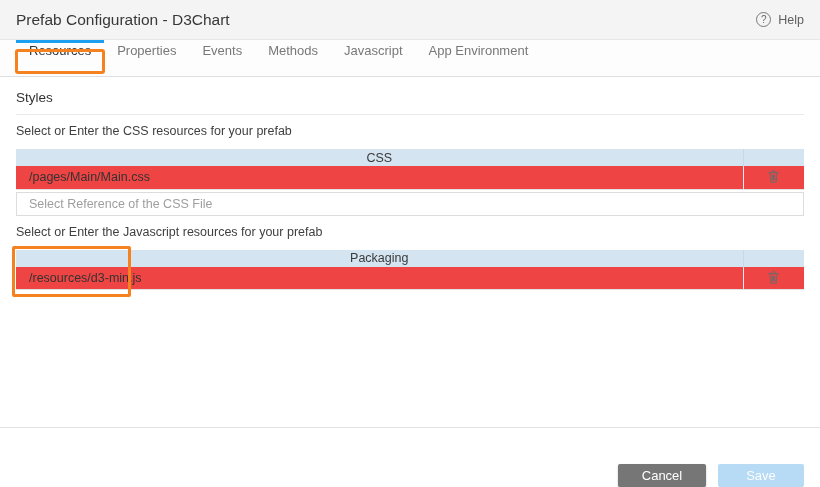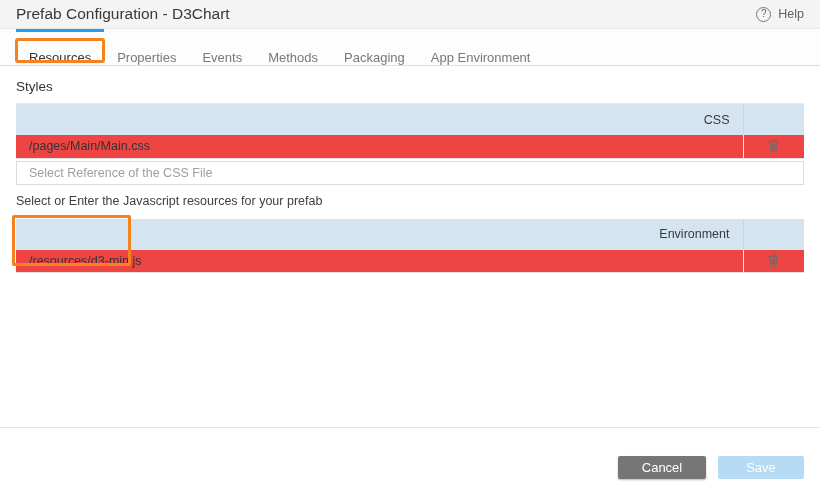--- a/index.html
+++ b/index.html
@@ -7,21 +7,21 @@
   body {
     font-family: "Liberation Sans", sans-serif;
     background: #ffffff;
     color: #333;
     position: relative;
     overflow: hidden;
   }
 
   
   .titlebar {
-    height: 29px;
+    height: 40px;
     background: #f4f4f4;
     border-bottom: 1px solid #e7e7e7;
     display: flex;
     align-items: center;
     justify-content: space-between;
     padding: 0 16px;
   }
   .title {
     font-size: 15.5px;
     color: #383838;
@@ -47,21 +47,21 @@
   
   .tabbar {
     height: 37px;
     background: #fdfdfd;
     border-bottom: 1px solid #dfdfdf;
     display: flex;
     padding-left: 16px;
   }
   .tab {
     display: flex;
-    align-items: flex-end;
+    align-items: flex-start;
     padding: 0 13px;
     font-size: 13px;
     color: #787878;
     border-top: 3px solid transparent;
     cursor: pointer;
     position: relative;
   }
   .tab.active {
     color: #333;
     border-top-color: #1b9ff0;
@@ -96,25 +96,25 @@
   }
 
   .table-wrap { position: relative; }
   .res-table {
     width: 100%;
     border-collapse: collapse;
     table-layout: fixed;
   }
   .res-table th {
     background: #d4e4f1;
-    height: 31px;
+    height: 17px;
     font-size: 12.5px;
     font-weight: 400;
     color: #3a3a3a;
-    text-align: right;
+    text-align: center;
     padding: 0 13px;
   }
   .res-table th.col-action { width: 61px; border-left: 1px solid #c6d9e9; }
   .res-table td {
     height: 23px;
     font-size: 12.5px;
     color: #333;
     padding: 0 13px;
     border-bottom: 1px solid #e1e1e1;
     background: #ef4444;
@@ -158,21 +158,21 @@
   
   .footer {
     position: absolute;
     left: 0; right: 0;
     top: 427px;
     height: 60px;
     border-top: 1px solid #e3e3e3;
     background: #fff;
     display: flex;
     justify-content: flex-end;
-    align-items: center;
+    align-items: flex-end;
     gap: 12px;
     padding: 20px 16px 0;
   }
   .btn {
     border: none;
     border-radius: 2px;
     height: 23px;
     font-family: "Liberation Sans", sans-serif;
     font-size: 13px;
     cursor: pointer;
@@ -209,31 +209,32 @@
   <div class="tab">
     <span>Properties</span>
   </div>
   <div class="tab">
     <span>Events</span>
   </div>
   <div class="tab">
     <span>Methods</span>
   </div>
   <div class="tab">
-    <span>Packaging</span>
+    <span>Javascript</span>
   </div>
   <div class="tab">
     <span>App Environment</span>
   </div>
 </div>
 
 <div class="content">
 
   <div class="section1">
     <div class="section-title">Styles</div>
+    <div class="section-desc">Select or Enter the CSS resources for your prefab</div>
     <div class="table-wrap">
       <table class="res-table">
         <thead>
           <tr>
             <th class="col-name">CSS</th>
             <th class="col-action"></th>
           </tr>
         </thead>
         <tbody>
           <tr>
@@ -256,21 +257,21 @@
     </div>
     <input class="res-input" type="text" placeholder="Select Reference of the CSS File" style="">
   </div>
 
   <div class="section2">
     <div class="section-desc">Select or Enter the Javascript resources for your prefab</div>
     <div class="table-wrap">
       <table class="res-table">
         <thead>
           <tr>
-            <th class="col-name">Environment</th>
+            <th class="col-name">Packaging</th>
             <th class="col-action"></th>
           </tr>
         </thead>
         <tbody>
           <tr>
             <td>/resources/d3-min.js</td>
             <td class="action">
               <button class="trash-btn">
                 <svg width="13" height="15" viewBox="0 0 24 26" fill="none" stroke="#6b6b6b" stroke-width="1.8" stroke-linecap="round">
                   <path d="M3 6 H21"></path>

